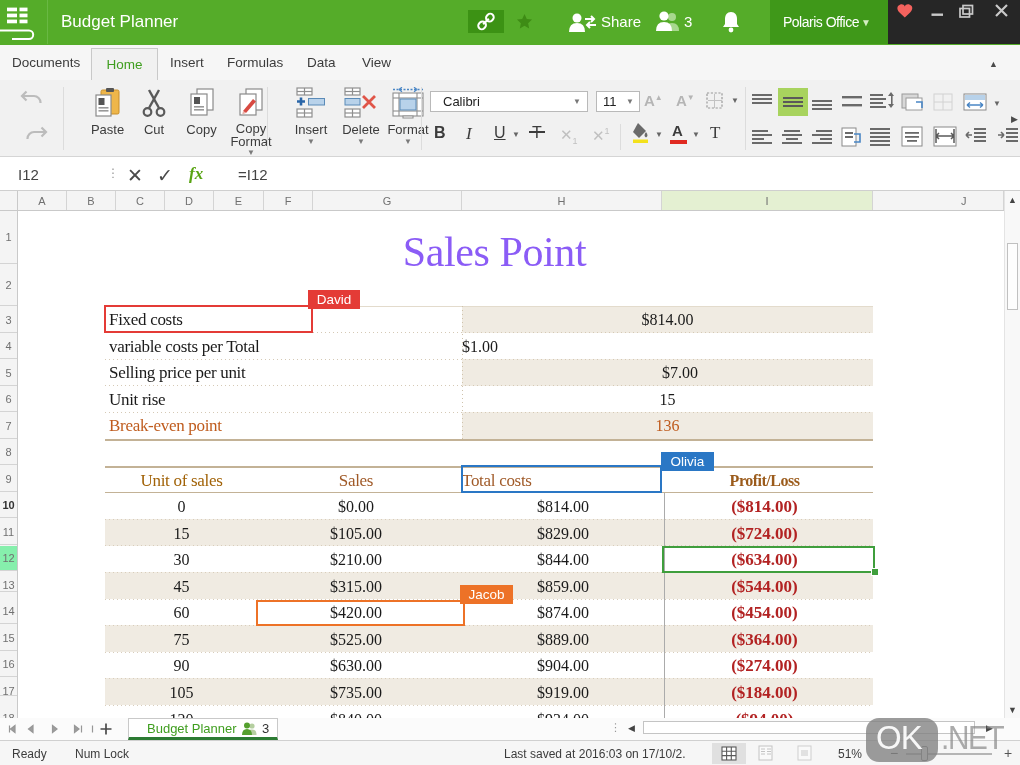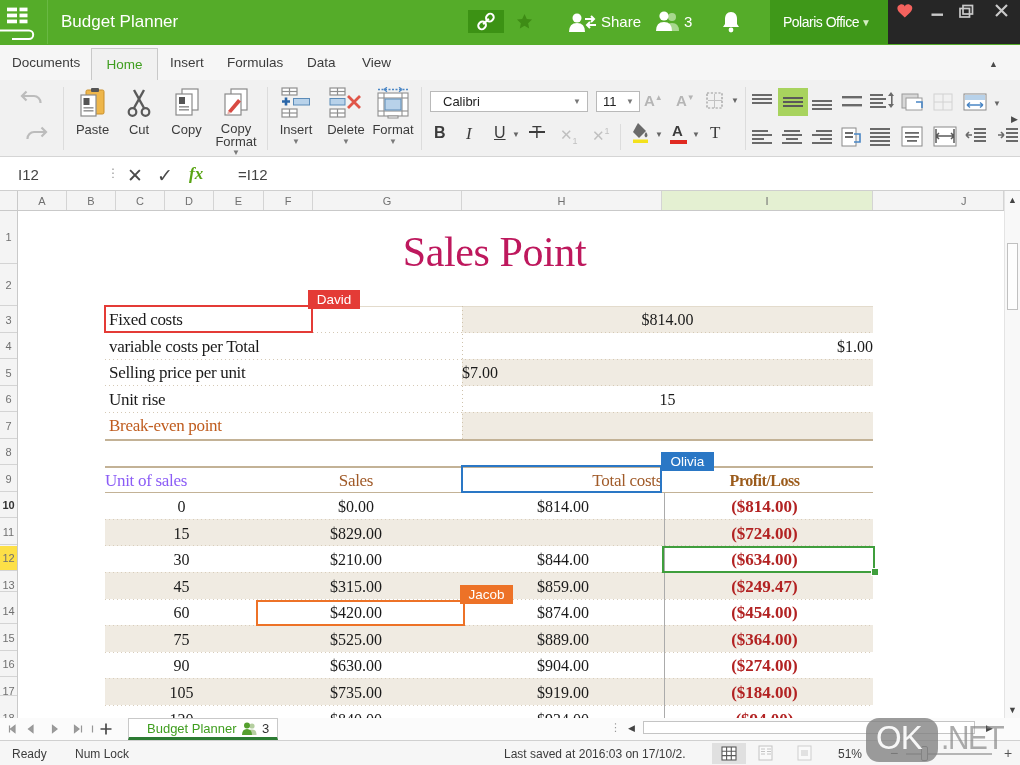--- a/index.html
+++ b/index.html
@@ -19,21 +19,21 @@
   #winctrl { position:absolute; left:888px; top:0; width:132px; height:44px; background:#262626; }
 
   
   #menubar { position:absolute; left:0; top:45px; width:1020px; height:35px; background:#f6f6f6; font-size:13.5px; color:#3c3c3c; }
   .menuitem { position:absolute; top:0; height:35px; line-height:36px; }
   #hometab { position:absolute; left:91px; top:3px; width:67px; height:32px; background:#f1f1f1; border:1px solid #c9c9c9; border-bottom:none; color:#3f9e1f; text-align:center; line-height:31px; }
 
   
   #toolbar { position:absolute; left:0; top:80px; width:1020px; height:77px; background:#f1f1f1; border-bottom:1px solid #d5d5d5; }
   .tsep { position:absolute; top:7px; height:63px; width:1px; background:#dcdcdc; }
-  .tbtn { position:absolute; text-align:center; font-size:13px; color:#3c3c3c; }
+  .tbtn { position:absolute; text-align:center; font-size:13px; color:#3c3c3c;margin-left:15px; }
   .tbtn .lbl { margin-top:0; }
   .dda { color:#7a7a7a; font-size:8px; }
   .ibox { position:absolute; background:#fff; border:1px solid #b9b9b9; font-size:13px; color:#222; }
 
   
   #fxbar { position:absolute; left:0; top:157px; width:1020px; height:34px; background:#fff; border-bottom:1px solid #cfcfcf; font-size:15px; color:#444; }
 
   
   #sheet { position:absolute; left:0; top:191px; width:1020px; height:527px; background:#fff; }
   #colhead { position:absolute; left:0; top:0; width:1004px; height:20px; background:#f4f4f4; border-bottom:1px solid #c9c9c9; }
@@ -409,30 +409,30 @@
       <div class="rh" style="top:54px;height:41px;line-height:41px">2</div>
       <div class="rh" style="top:96px;height:26px;line-height:26px">3</div>
       <div class="rh" style="top:123px;height:25px;line-height:25px">4</div>
       <div class="rh" style="top:149px;height:26px;line-height:26px">5</div>
       <div class="rh" style="top:176px;height:25px;line-height:25px">6</div>
       <div class="rh" style="top:202px;height:26px;line-height:26px">7</div>
       <div class="rh" style="top:229px;height:25px;line-height:25px">8</div>
       <div class="rh" style="top:255px;height:26px;line-height:26px">9</div>
       <div class="rh" style="top:282px;height:25px;line-height:25px;font-weight:bold;color:#333">10</div>
       <div class="rh" style="top:308px;height:26px;line-height:26px">11</div>
-      <div class="rh" style="top:335px;height:25px;line-height:25px;background:#fde047">12</div>
+      <div class="rh" style="top:335px;height:25px;line-height:25px;background:#86efac">12</div>
       <div class="rh" style="top:361px;height:20px;line-height:26px">13</div>
       <div class="rh" style="top:388px;height:25px;line-height:25px">14</div>
       <div class="rh" style="top:414px;height:26px;line-height:26px">15</div>
       <div class="rh" style="top:441px;height:25px;line-height:25px">16</div>
       <div class="rh" style="top:467px;height:18px;line-height:26px">17</div>
       <div class="rh" style="top:494px;height:33px;line-height:26px;border-bottom:none">18</div>
     </div>
 
-    <div class="serif" style="position:absolute;left:0;top:37px;width:985px;text-align:center;font-size:42px;color:#be185d"><span style="position:relative;left:2px;letter-spacing:-.4px">Sales Point</span></div>
+    <div class="serif" style="position:absolute;left:0;top:37px;width:985px;text-align:center;font-size:42px;color:#8b5cf6"><span style="position:relative;left:2px;letter-spacing:-.4px">Sales Point</span></div>
 
     <div class="abs beige" style="left:462px;top:115px;width:411px;height:27px"></div>
     <div class="abs beige" style="left:462px;top:168px;width:411px;height:27px"></div>
     <div class="abs beige" style="left:462px;top:221px;width:411px;height:27px"></div>
 
     <div class="abs beige" style="left:105px;top:328px;width:768px;height:27px"></div>
     <div class="abs beige" style="left:105px;top:381px;width:768px;height:27px"></div>
     <div class="abs beige" style="left:105px;top:434px;width:768px;height:27px"></div>
     <div class="abs beige" style="left:105px;top:487px;width:768px;height:27px"></div>
 
@@ -440,67 +440,69 @@
     <div class="abs" style="left:105px;top:141px;width:768px;height:1px;background:repeating-linear-gradient(90deg,#d5c9b5 0,#d5c9b5 1px,transparent 1px,transparent 4px)"></div>
     <div class="abs" style="left:105px;top:168px;width:768px;height:1px;background:repeating-linear-gradient(90deg,#d5c9b5 0,#d5c9b5 1px,transparent 1px,transparent 4px)"></div>
     <div class="abs" style="left:105px;top:194px;width:768px;height:1px;background:repeating-linear-gradient(90deg,#d5c9b5 0,#d5c9b5 1px,transparent 1px,transparent 4px)"></div>
     <div class="abs" style="left:105px;top:221px;width:768px;height:1px;background:repeating-linear-gradient(90deg,#d5c9b5 0,#d5c9b5 1px,transparent 1px,transparent 4px)"></div>
     <div class="abs" style="left:105px;top:248px;width:768px;border-top:2px solid #c3b296"></div>
     <div class="abs" style="left:462px;top:115px;height:133px;width:1px;background:repeating-linear-gradient(180deg,#cfc2ab 0,#cfc2ab 1px,transparent 1px,transparent 4px)"></div>
 
     <div class="cellrow lab" style="left:109px;top:119px">Fixed costs</div>
     <div class="cellrow" style="left:462px;top:120px;width:411px;text-align:center">$814.00</div>
     <div class="cellrow lab" style="left:109px;top:146px">variable costs per Total</div>
-    <div class="cellrow" style="left:462px;top:147px;width:411px;text-align:right">$1.00</div>
+    <div class="cellrow" style="left:462px;top:147px;width:411px;text-align:left">$1.00</div>
     <div class="cellrow lab" style="left:109px;top:172px">Selling price per unit</div>
-    <div class="cellrow" style="left:462px;top:173px;width:436px;text-align:left">$7.00</div>
+    <div class="cellrow" style="left:462px;top:173px;width:436px;text-align:center">$7.00</div>
     <div class="cellrow lab" style="left:109px;top:199px">Unit rise</div>
     <div class="cellrow" style="left:462px;top:200px;width:411px;text-align:center">15</div>
     <div class="cellrow lab" style="left:109px;top:225px;color:#bf5b1d">Break-even point</div>
+    <div class="cellrow" style="left:462px;top:226px;width:411px;text-align:center;color:#bf5b1d">136</div>
 
     <div class="abs" style="left:105px;top:275px;width:768px;border-top:2px solid #c3b296"></div>
     <div class="abs" style="left:105px;top:301px;width:768px;border-top:1px solid #c3b296"></div>
     <div class="abs" style="left:105px;top:328px;width:768px;height:1px;background:repeating-linear-gradient(90deg,#d8cdbb 0,#d8cdbb 1px,transparent 1px,transparent 4px)"></div>
     <div class="abs" style="left:105px;top:354px;width:768px;height:1px;background:repeating-linear-gradient(90deg,#d8cdbb 0,#d8cdbb 1px,transparent 1px,transparent 4px)"></div>
     <div class="abs" style="left:105px;top:381px;width:768px;height:1px;background:repeating-linear-gradient(90deg,#d8cdbb 0,#d8cdbb 1px,transparent 1px,transparent 4px)"></div>
     <div class="abs" style="left:105px;top:408px;width:768px;height:1px;background:repeating-linear-gradient(90deg,#d8cdbb 0,#d8cdbb 1px,transparent 1px,transparent 4px)"></div>
     <div class="abs" style="left:105px;top:434px;width:768px;height:1px;background:repeating-linear-gradient(90deg,#d8cdbb 0,#d8cdbb 1px,transparent 1px,transparent 4px)"></div>
     <div class="abs" style="left:105px;top:461px;width:768px;height:1px;background:repeating-linear-gradient(90deg,#d8cdbb 0,#d8cdbb 1px,transparent 1px,transparent 4px)"></div>
     <div class="abs" style="left:105px;top:487px;width:768px;height:1px;background:repeating-linear-gradient(90deg,#d8cdbb 0,#d8cdbb 1px,transparent 1px,transparent 4px)"></div>
     <div class="abs" style="left:105px;top:514px;width:768px;height:1px;background:repeating-linear-gradient(90deg,#d8cdbb 0,#d8cdbb 1px,transparent 1px,transparent 4px)"></div>
 
     <div class="abs" style="left:664px;top:302px;height:225px;border-left:1px solid #ababab"></div>
 
-    <div class="cellrow lab" style="left:105px;top:280px;width:153px;text-align:left;color:#8b5cf6">Unit of sales</div>
+    <div class="cellrow lab" style="left:105px;top:280px;width:153px;text-align:center;color:#a16207">Unit of sales</div>
     <div class="cellrow lab" style="left:254px;top:280px;width:204px;text-align:center;color:#a05a28">Sales</div>
-    <div class="cellrow lab" style="left:462px;top:280px;width:200px;text-align:right;color:#a05a28">Total costs</div>
+    <div class="cellrow lab" style="left:462px;top:280px;width:200px;text-align:left;color:#a05a28">Total costs</div>
     <div class="cellrow" style="left:659px;top:281px;width:211px;text-align:center;color:#9b5b1b;font-weight:bold;font-size:16px;letter-spacing:-.5px">Profit/Loss</div>
 
     <div class="t2r" style="top:305px">
         <span>0</span>
         <span>$0.00</span>
         <span>$814.00</span>
         <b>($814.00)</b>
       </div>
     <div class="t2r" style="top:332px">
         <span>15</span>
+        <span>$105.00</span>
         <span>$829.00</span>
         <b>($724.00)</b>
       </div>
     <div class="t2r" style="top:358px">
         <span>30</span>
         <span>$210.00</span>
         <span>$844.00</span>
         <b>($634.00)</b>
       </div>
     <div class="t2r" style="top:385px">
         <span>45</span>
         <span>$315.00</span>
         <span>$859.00</span>
-        <b>($249.47)</b>
+        <b>($544.00)</b>
       </div>
     <div class="t2r" style="top:411px">
         <span>60</span>
         <span>$420.00</span>
         <span>$874.00</span>
         <b>($454.00)</b>
       </div>
     <div class="t2r" style="top:438px">
         <span>75</span>
         <span>$525.00</span>

